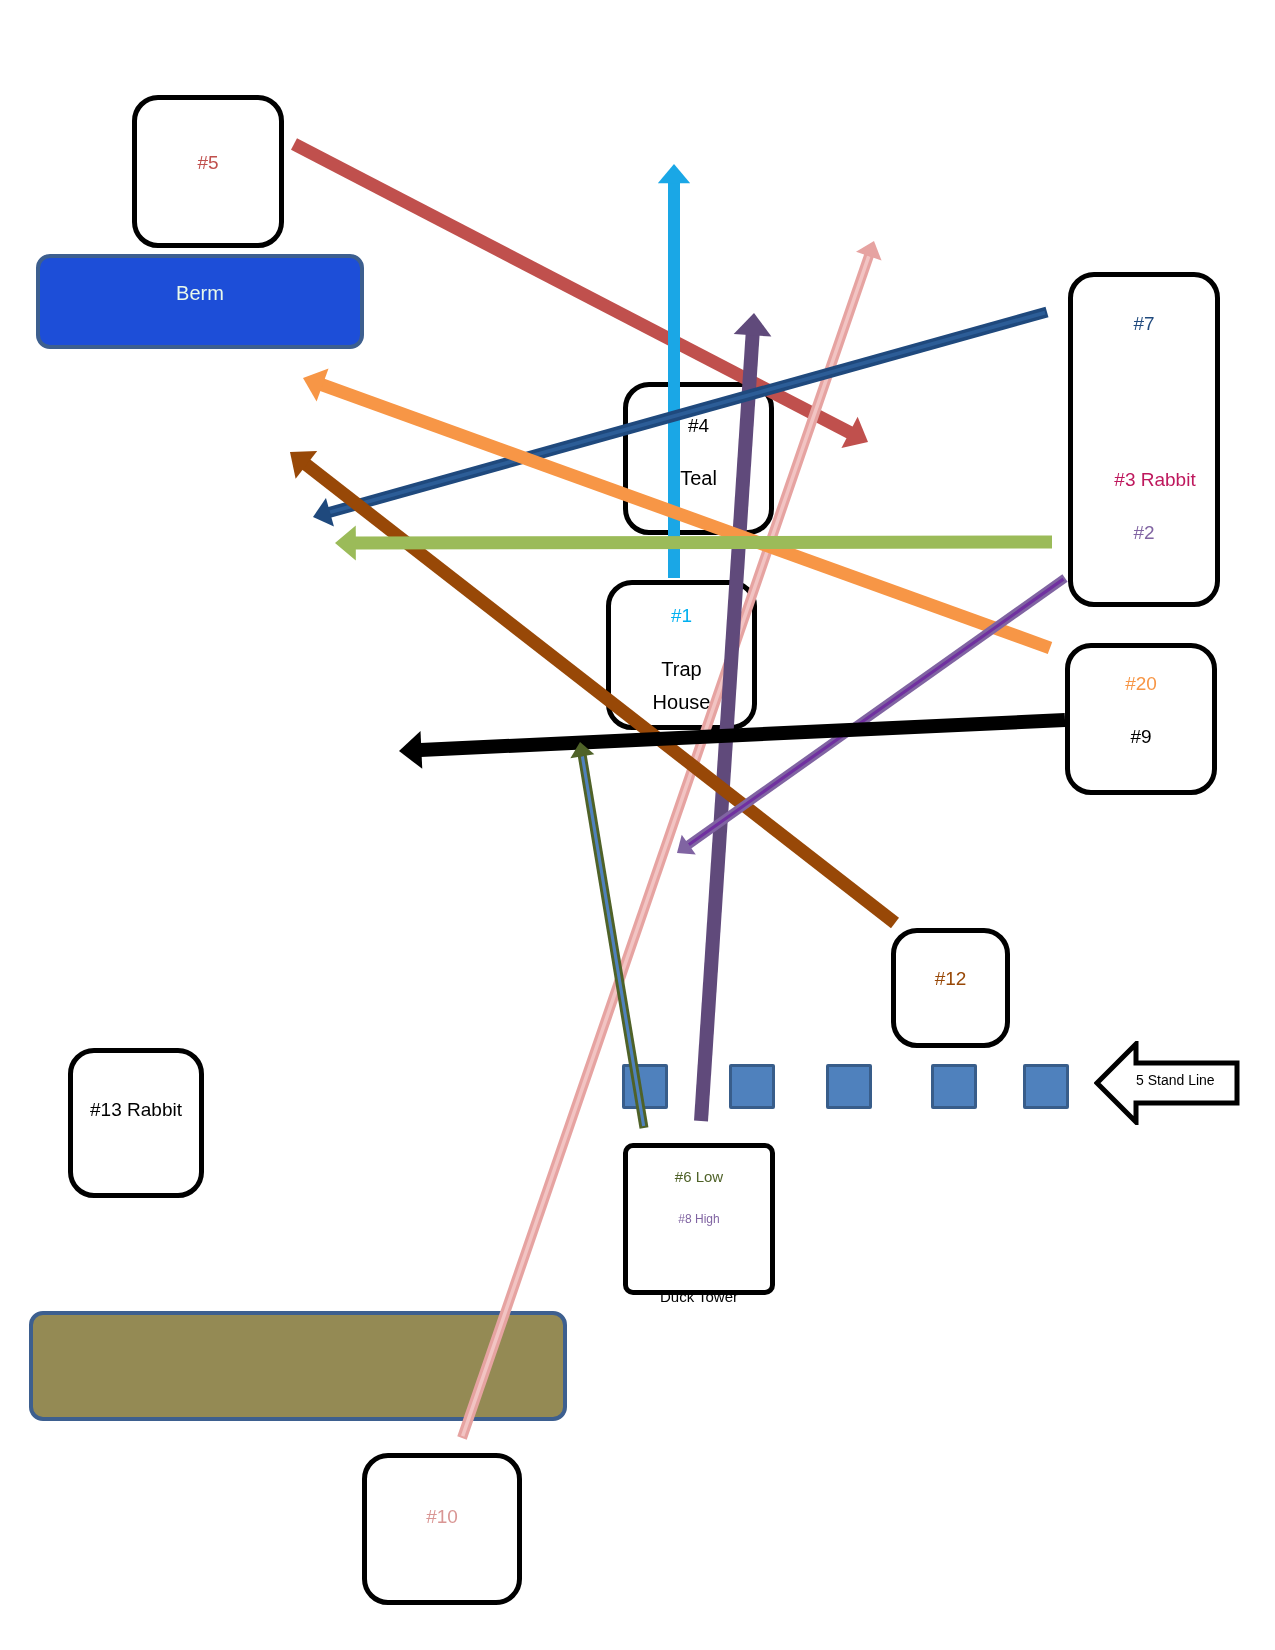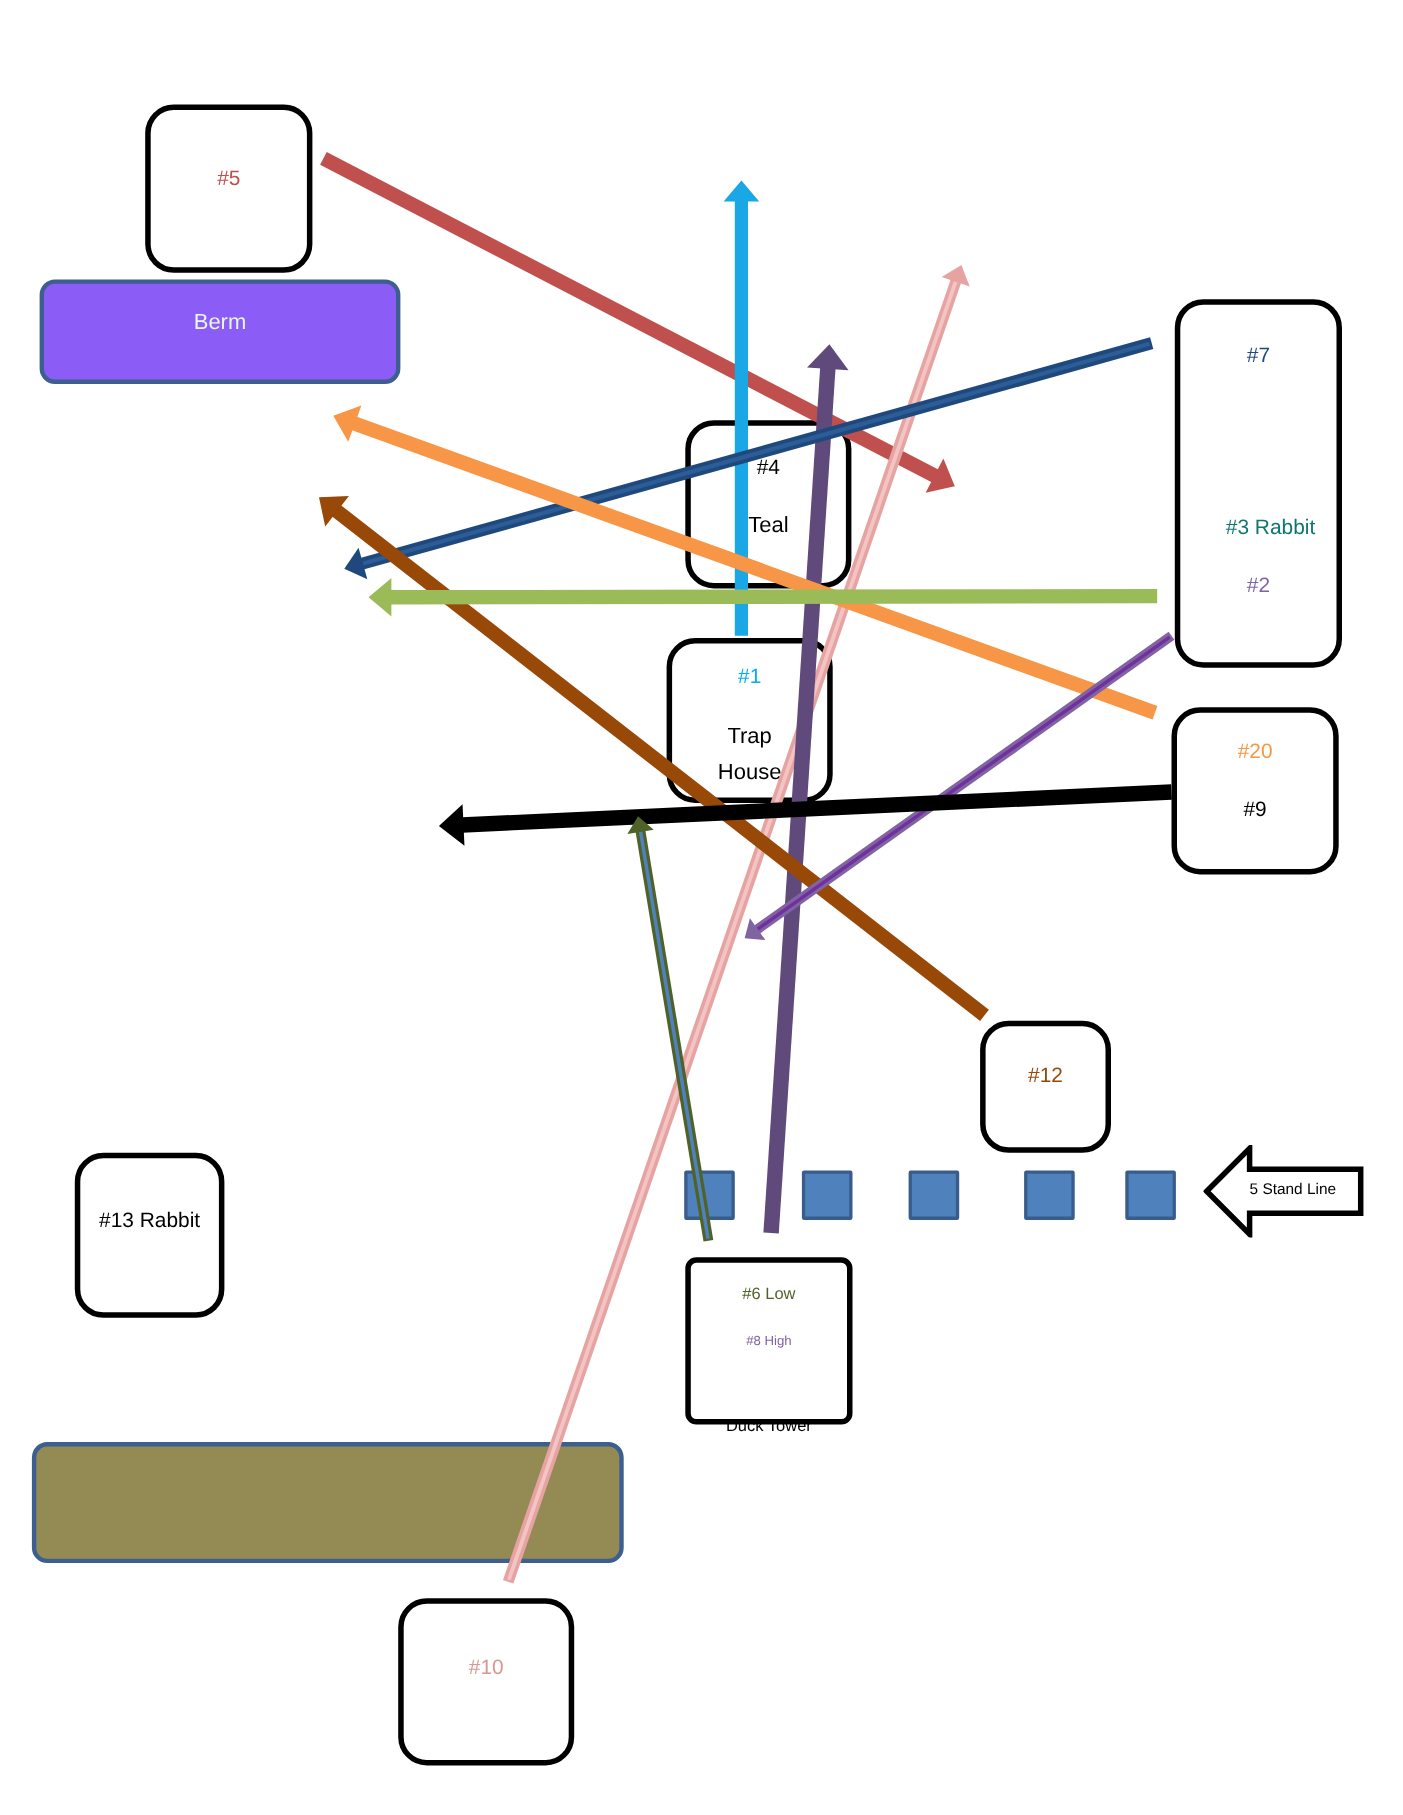--- a/index.html
+++ b/index.html
@@ -9,21 +9,21 @@
   .lbl { position: absolute; left: 0; right: 0; text-align: center; font-size: 19px; white-space: nowrap; }
   .berm { position: absolute; box-sizing: border-box; border: 4px solid #3d5f8f; border-radius: 14px; }
   .sq { position: absolute; width: 46px; height: 45px; box-sizing: border-box; background: #4f81bd; border: 3px solid #385d8a; border-radius: 2px; }
   svg#arrows { position: absolute; left: 0; top: 0; }
   .stand-arrow { position: absolute; left: 1094px; top: 1041px; width: 146px; height: 84px; }
   .stand-text { position: absolute; left: 1136px; top: 1072px; font-size: 14px; color: #000; white-space: nowrap; }
 </style>
 </head>
 <body>
 
-<div class="berm" style="left:36px; top:254px; width:328px; height:95px; background:#8b5cf6;">
+<div class="berm" style="left:36px; top:254px; width:328px; height:95px; background:#1d4ed8;">
   <div style="position:absolute; left:0; right:0; top:24px; text-align:center; font-size:20px; color:#e8f8ea;">Berm</div>
 </div>
 <div class="berm" style="left:29px; top:1311px; width:538px; height:110px; background:#948a54;"></div>
 
 <div class="box" style="left:132px; top:95px; width:152px; height:153px;">
   <div class="lbl" style="top:52px; color:#c0504d;">#5</div>
 </div>
 
 <div class="box" style="left:623px; top:382px; width:151px; height:153px;">
   <div class="lbl" style="top:28px; color:#000;">#4</div>
@@ -31,21 +31,21 @@
 </div>
 
 <div class="box" style="left:606px; top:580px; width:151px; height:150px;">
   <div class="lbl" style="top:20px; color:#00b0f0;">#1</div>
   <div class="lbl" style="top:73px; color:#000; font-size:20px;">Trap</div>
   <div class="lbl" style="top:106px; color:#000; font-size:20px;">House</div>
 </div>
 
 <div class="box" style="left:1068px; top:272px; width:152px; height:335px;">
   <div class="lbl" style="top:36px; color:#1f497d;">#7</div>
-  <div class="lbl" style="top:192px; color:#0f766e;padding-left:22px;">#3 Rabbit</div>
+  <div class="lbl" style="top:192px; color:#be185d;padding-left:22px;">#3 Rabbit</div>
   <div class="lbl" style="top:245px; color:#8064a2;">#2</div>
 </div>
 
 <div class="box" style="left:1065px; top:643px; width:152px; height:152px;">
   <div class="lbl" style="top:25px; color:#f79646;">#20</div>
   <div class="lbl" style="top:78px; color:#000;">#9</div>
 </div>
 
 <div class="box" style="left:891px; top:928px; width:119px; height:120px;">
   <div class="lbl" style="top:35px; color:#984807;">#12</div>

